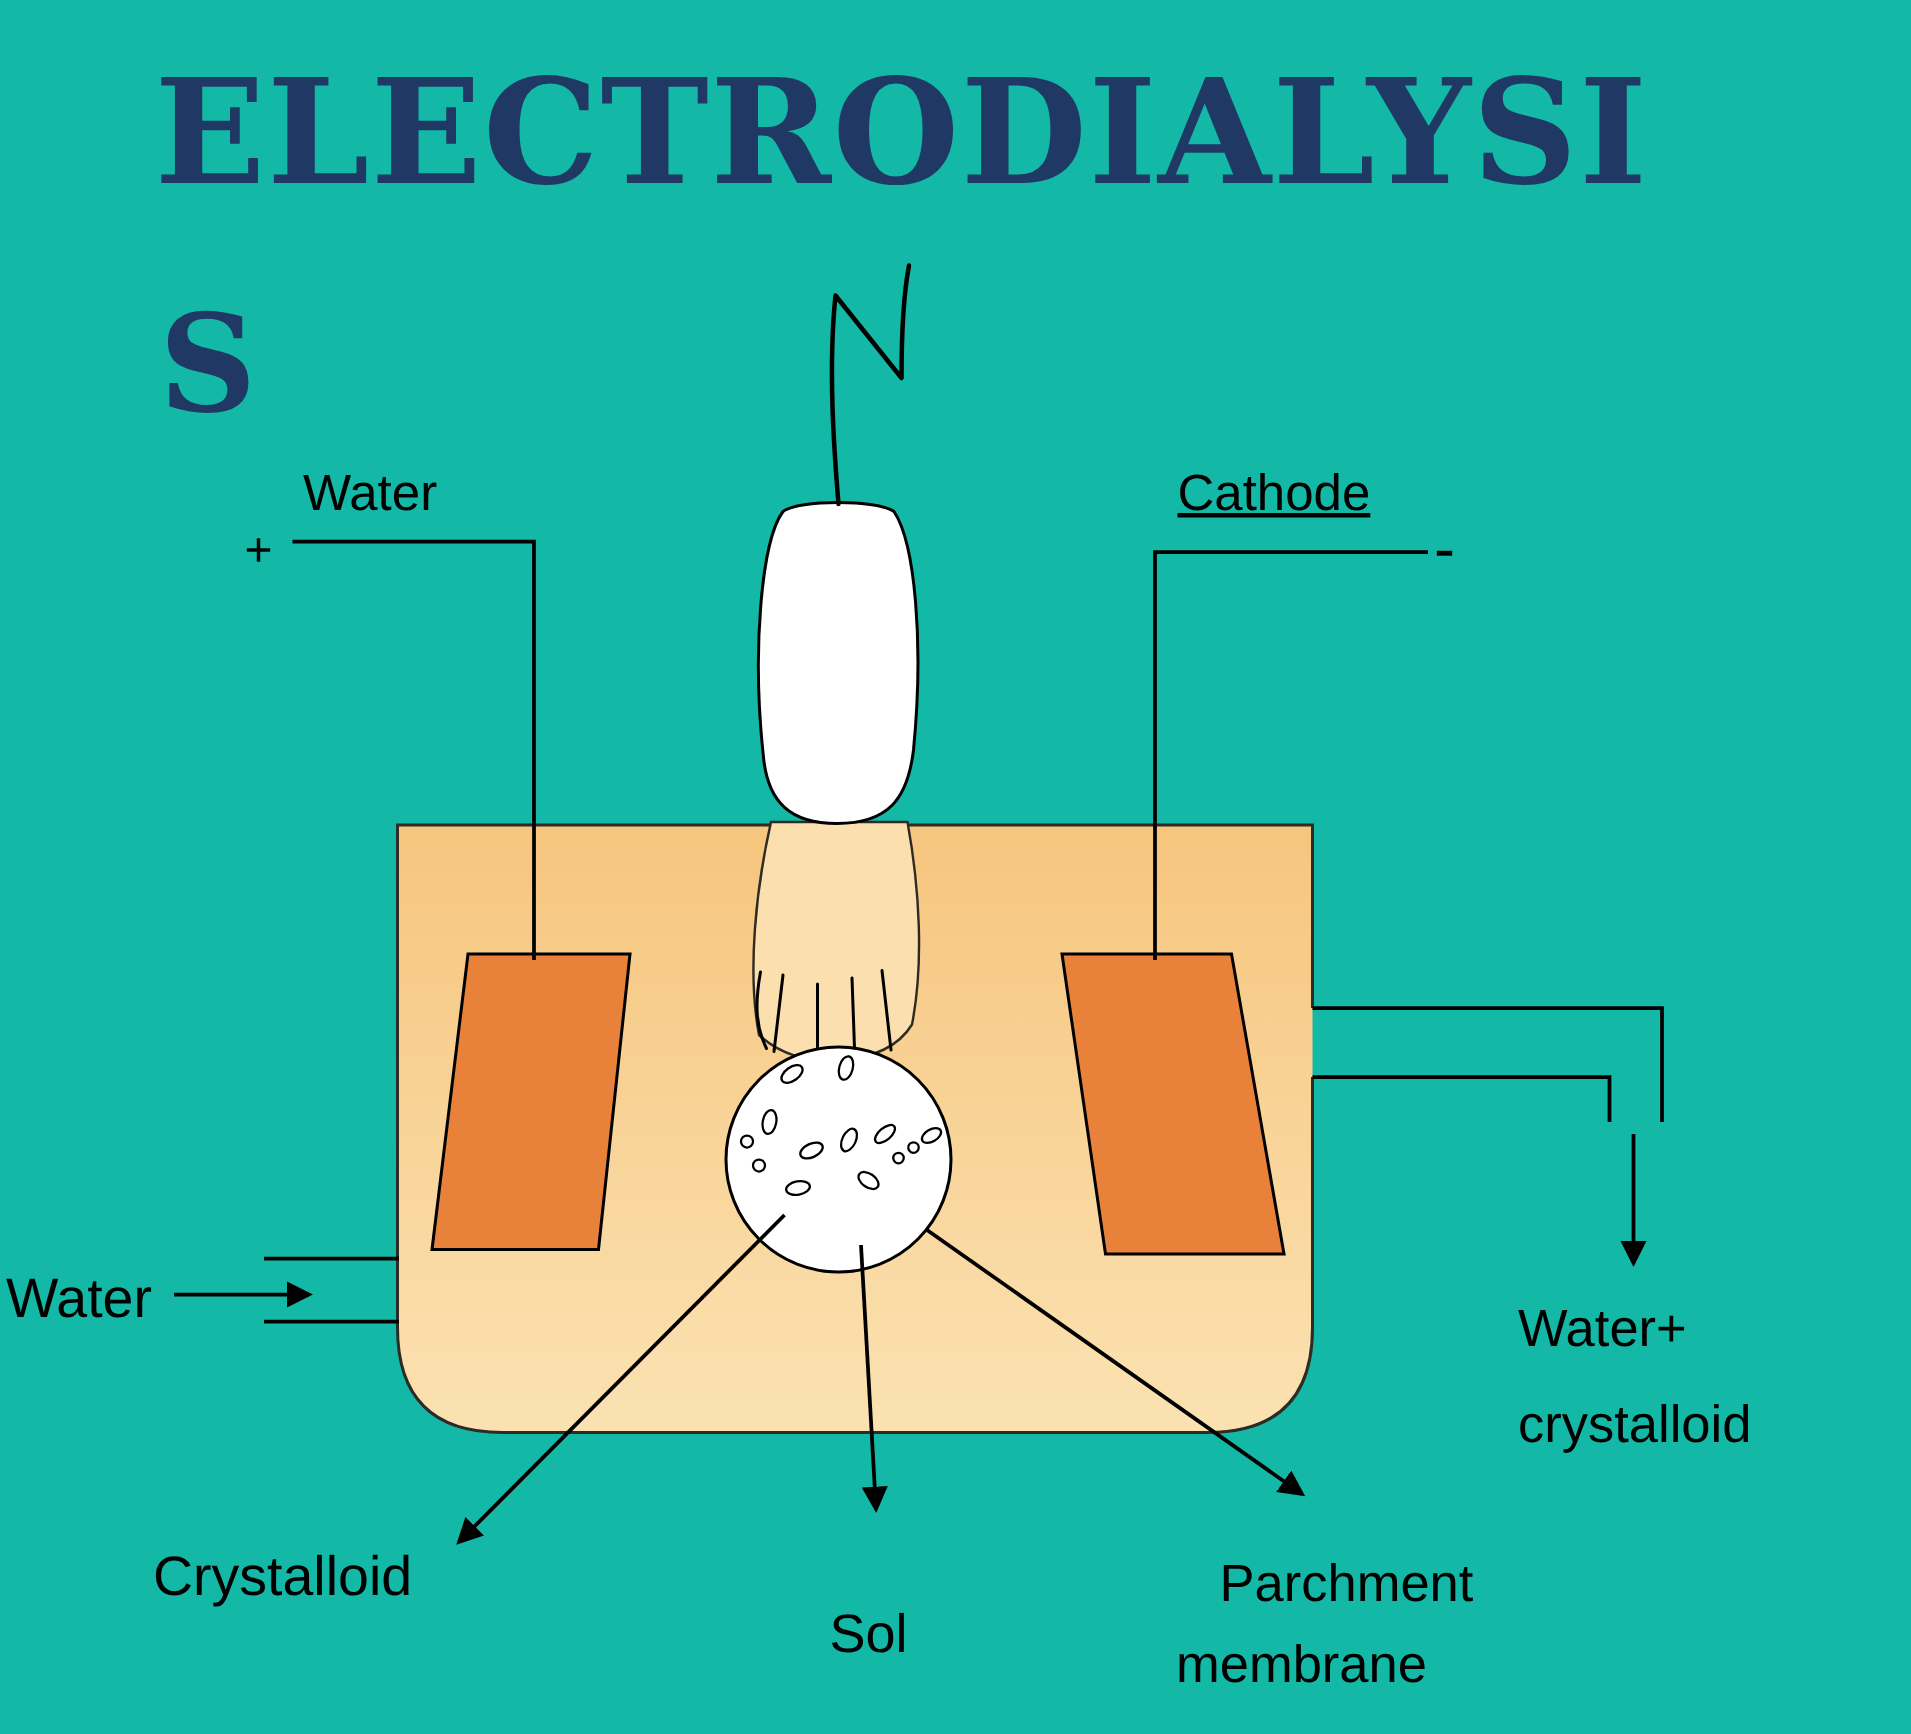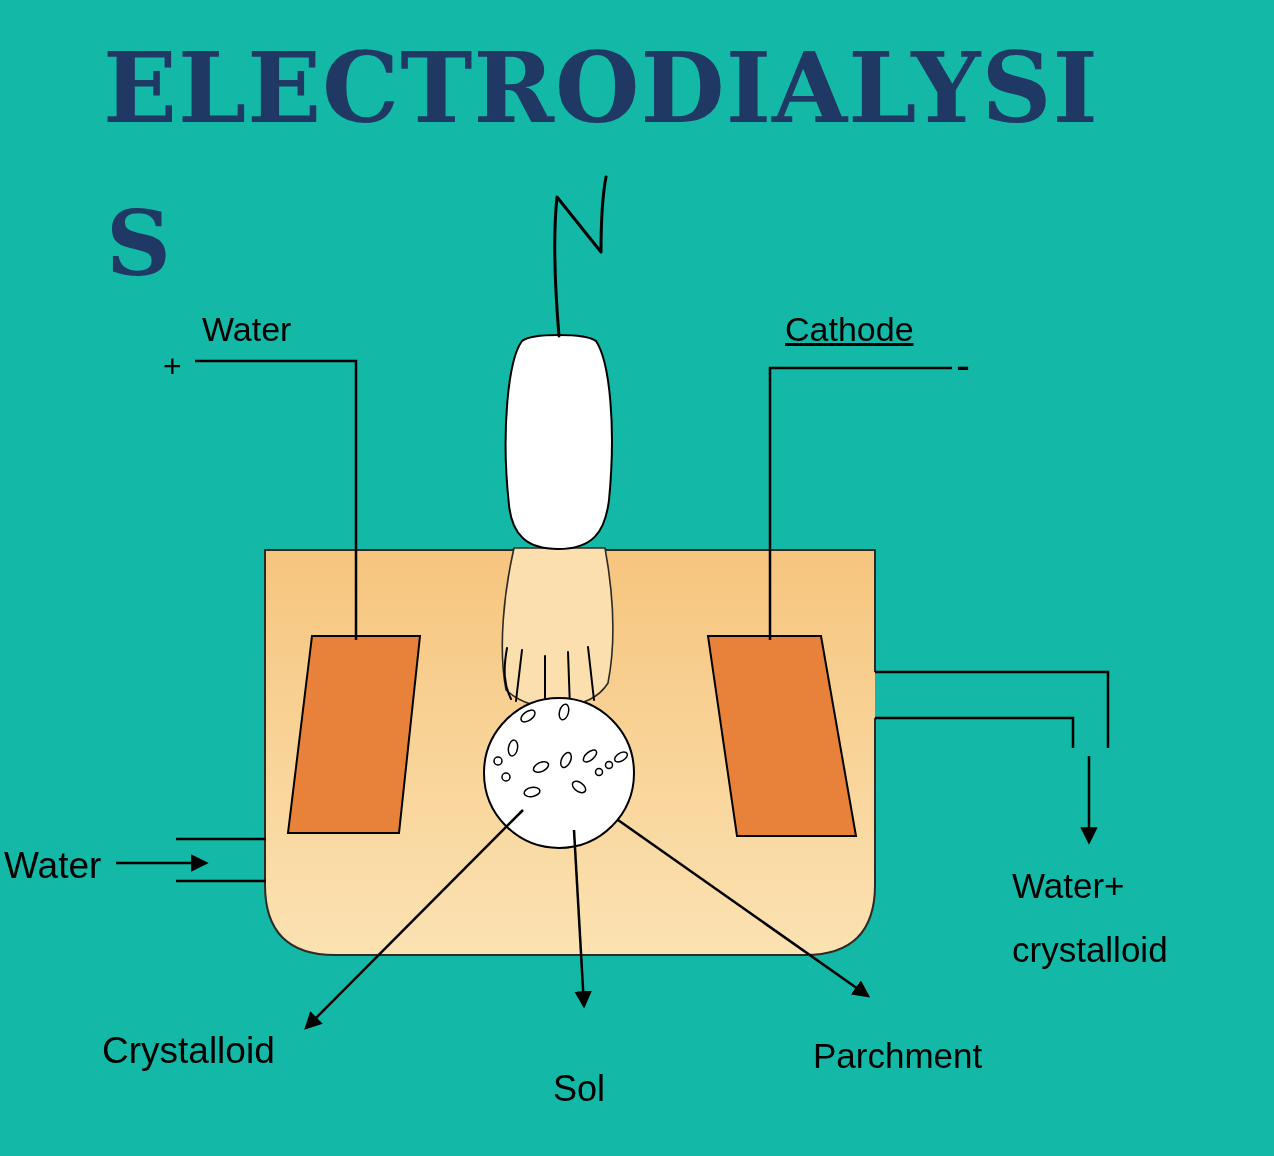--- a/index.html
+++ b/index.html
@@ -121,14 +121,15 @@
   <div class="label anode-label">Water</div>
   <div class="label plus-sign">+</div>
   <div class="label cathode-label">Cathode</div>
   <div class="label minus-sign">-</div>
   <div class="label water-in-label">Water</div>
   <div class="label water-out-1">Water+</div>
   <div class="label water-out-2">crystalloid</div>
   <div class="label crystalloid-label">Crystalloid</div>
   <div class="label sol-label">Sol</div>
   <div class="label membrane-1">Parchment</div>
+  <div class="label membrane-2">membrane</div>
 
 </div>
 
 </body></html>

